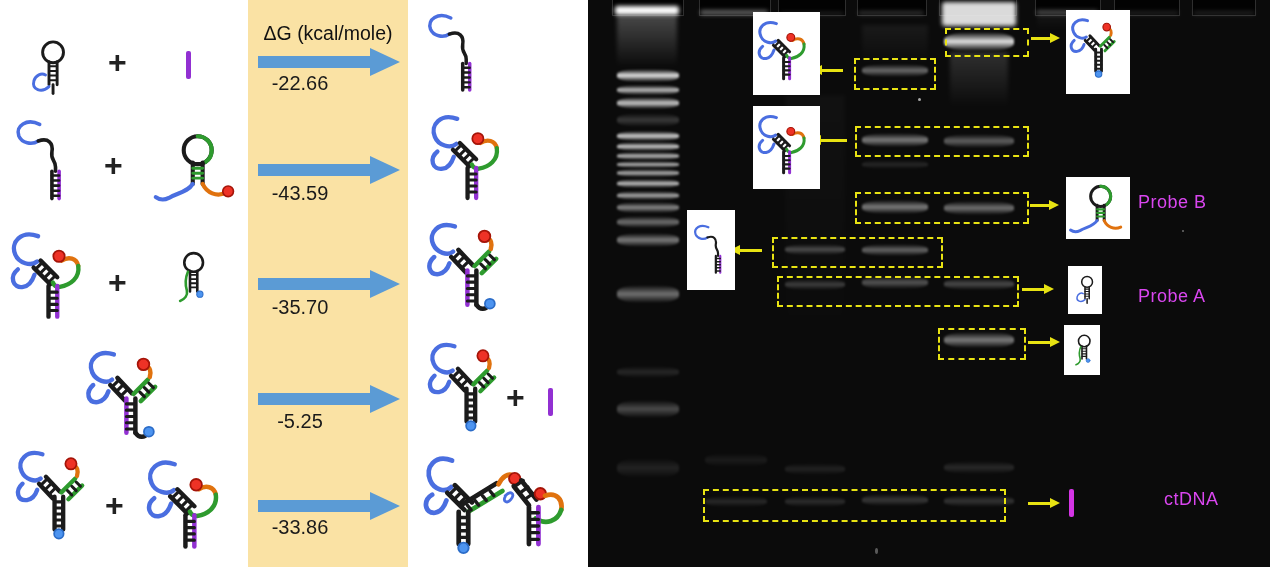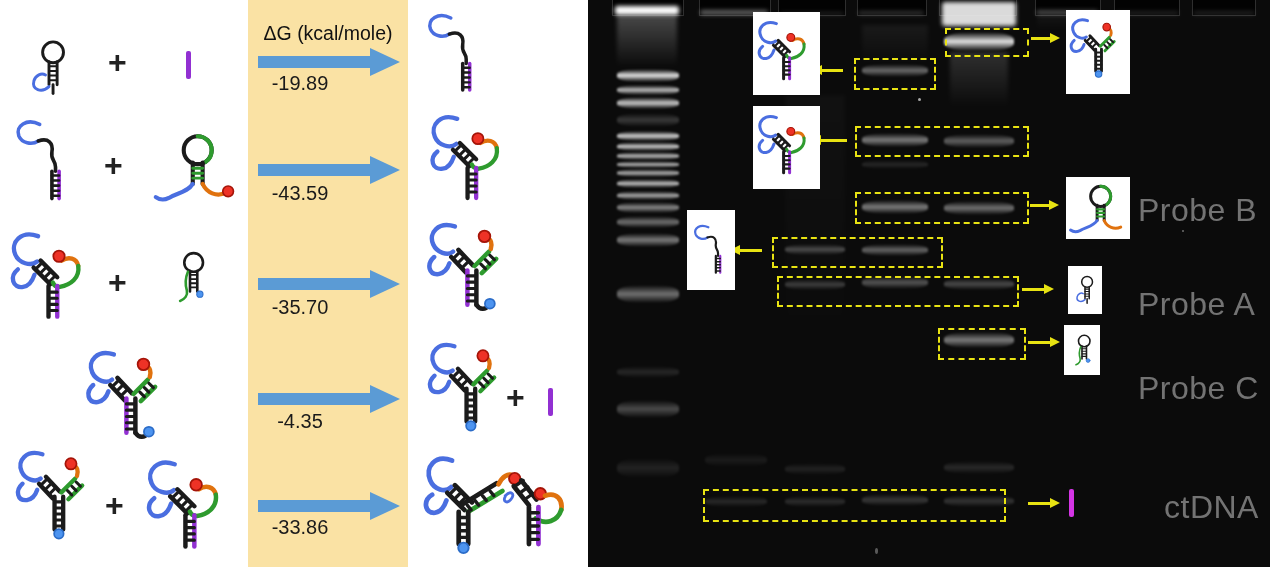--- a/index.html
+++ b/index.html
@@ -27,21 +27,21 @@
          background:linear-gradient(to bottom,rgba(255,255,255,0),rgba(255,255,255,0.92) 50%,rgba(255,255,255,0));}
   .smear{position:absolute;filter:blur(2px);
          background:linear-gradient(to bottom,rgba(255,255,255,0.5),rgba(255,255,255,0));}
   .ybox{position:absolute;border:2px dashed #e8e312;}
   .ya{position:absolute;height:0;border-top:3px solid #e8e312;}
   .ya-r:after{content:"";position:absolute;left:100%;top:-7px;width:0;height:0;
               border:solid transparent;border-width:5.5px 0 5.5px 10px;border-left-color:#e8e312;}
   .ya-l:after{content:"";position:absolute;right:100%;top:-7px;width:0;height:0;
               border:solid transparent;border-width:5.5px 10px 5.5px 0;border-right-color:#e8e312;}
   .inset{position:absolute;background:#ffffff;}
-  .glabel{position:absolute;color:#737373;font-size:32px;letter-spacing:0.5px;}
+  .glabel{position:absolute;color:#d946ef;font-size:18px;letter-spacing:0.5px;}
   .speck{position:absolute;background:#cfcfcf;border-radius:50%;filter:blur(0.5px);}
 </style>
 </head>
 <body>
 
 <svg style="position:absolute;width:0;height:0" aria-hidden="true">
   <defs>
     <g id="probe-a" fill="none" stroke="#1b1b1b" stroke-width="5" stroke-linecap="round">
       <circle cx="57" cy="28" r="18"></circle>
       <path d="M50,44 L50,84 M64,44 L64,84"></path>
@@ -160,24 +160,24 @@
     </div>
   <div class="barrow" style="top:385px">
       <div class="shaft"></div>
       <div class="head"></div>
     </div>
   <div class="barrow" style="top:492px">
       <div class="shaft"></div>
       <div class="head"></div>
     </div>
 
-  <div class="dg-value" style="top:72px">-19.89</div>
+  <div class="dg-value" style="top:72px">-22.66</div>
   <div class="dg-value" style="top:182px">-43.59</div>
   <div class="dg-value" style="top:296px">-35.70</div>
-  <div class="dg-value" style="top:410px">-4.35</div>
+  <div class="dg-value" style="top:410px">-5.25</div>
   <div class="dg-value" style="top:516px">-33.86</div>
 
   <div class="plus" style="left:108px;top:47px">+</div>
   <div class="plus" style="left:104px;top:150px">+</div>
   <div class="plus" style="left:108px;top:267px">+</div>
   <div class="plus" style="left:506px;top:382px">+</div>
   <div class="plus" style="left:105px;top:490px">+</div>
 
   <svg class="st" style="left:20px;top:36px;width:58px;height:64px" viewBox="0 0 100 110">
       <use href="#probe-a"></use>
@@ -349,16 +349,15 @@
     <div class="inset" style="left:476px;top:325px;width:36px;height:50px">
       <svg class="st" style="left:2px;top:2px;width:32px;height:46px" viewBox="0 0 100 112">
           <use href="#probe-c"></use>
         </svg>
     </div>
 
     <div class="ctdna-line" style="left:481px;top:489px;height:28px;background:#d435e5"></div>
 
     <div class="glabel" style="left:550px;top:192px">Probe B</div>
     <div class="glabel" style="left:550px;top:286px">Probe A</div>
-    <div class="glabel" style="left:550px;top:370px">Probe C</div>
     <div class="glabel" style="left:576px;top:489px">ctDNA</div>
   </div>
 </div>
 
 </body></html>

